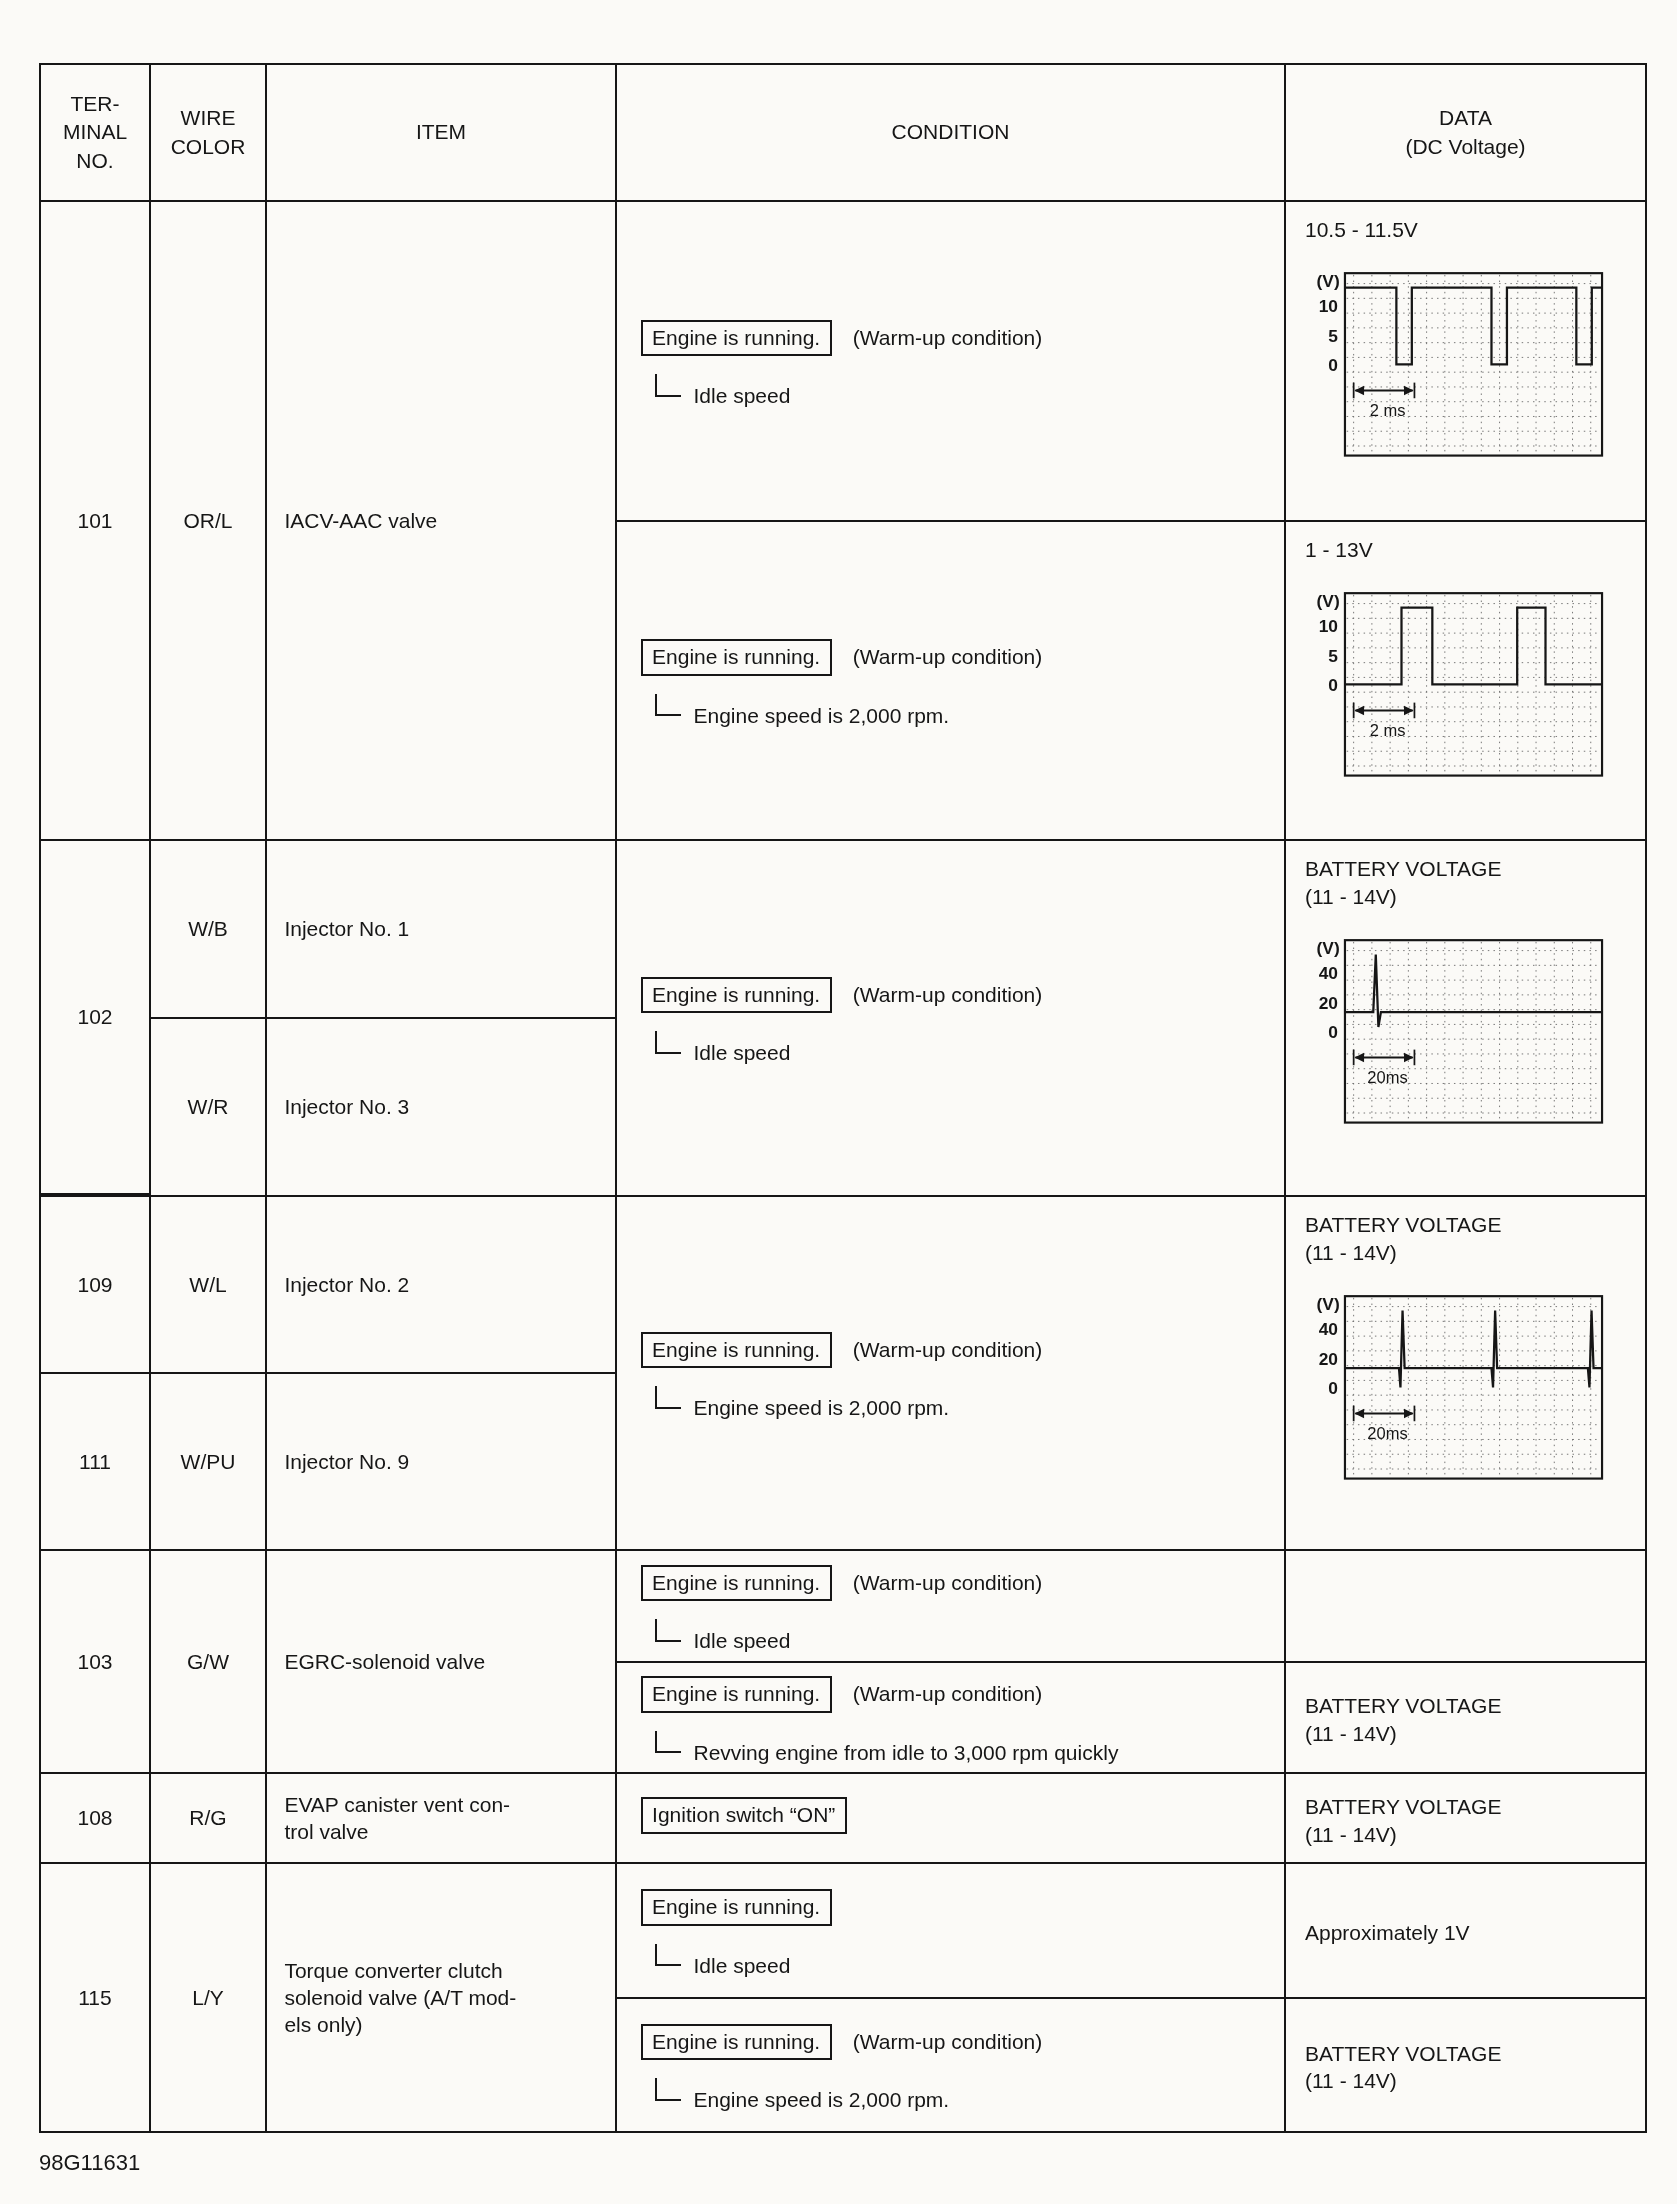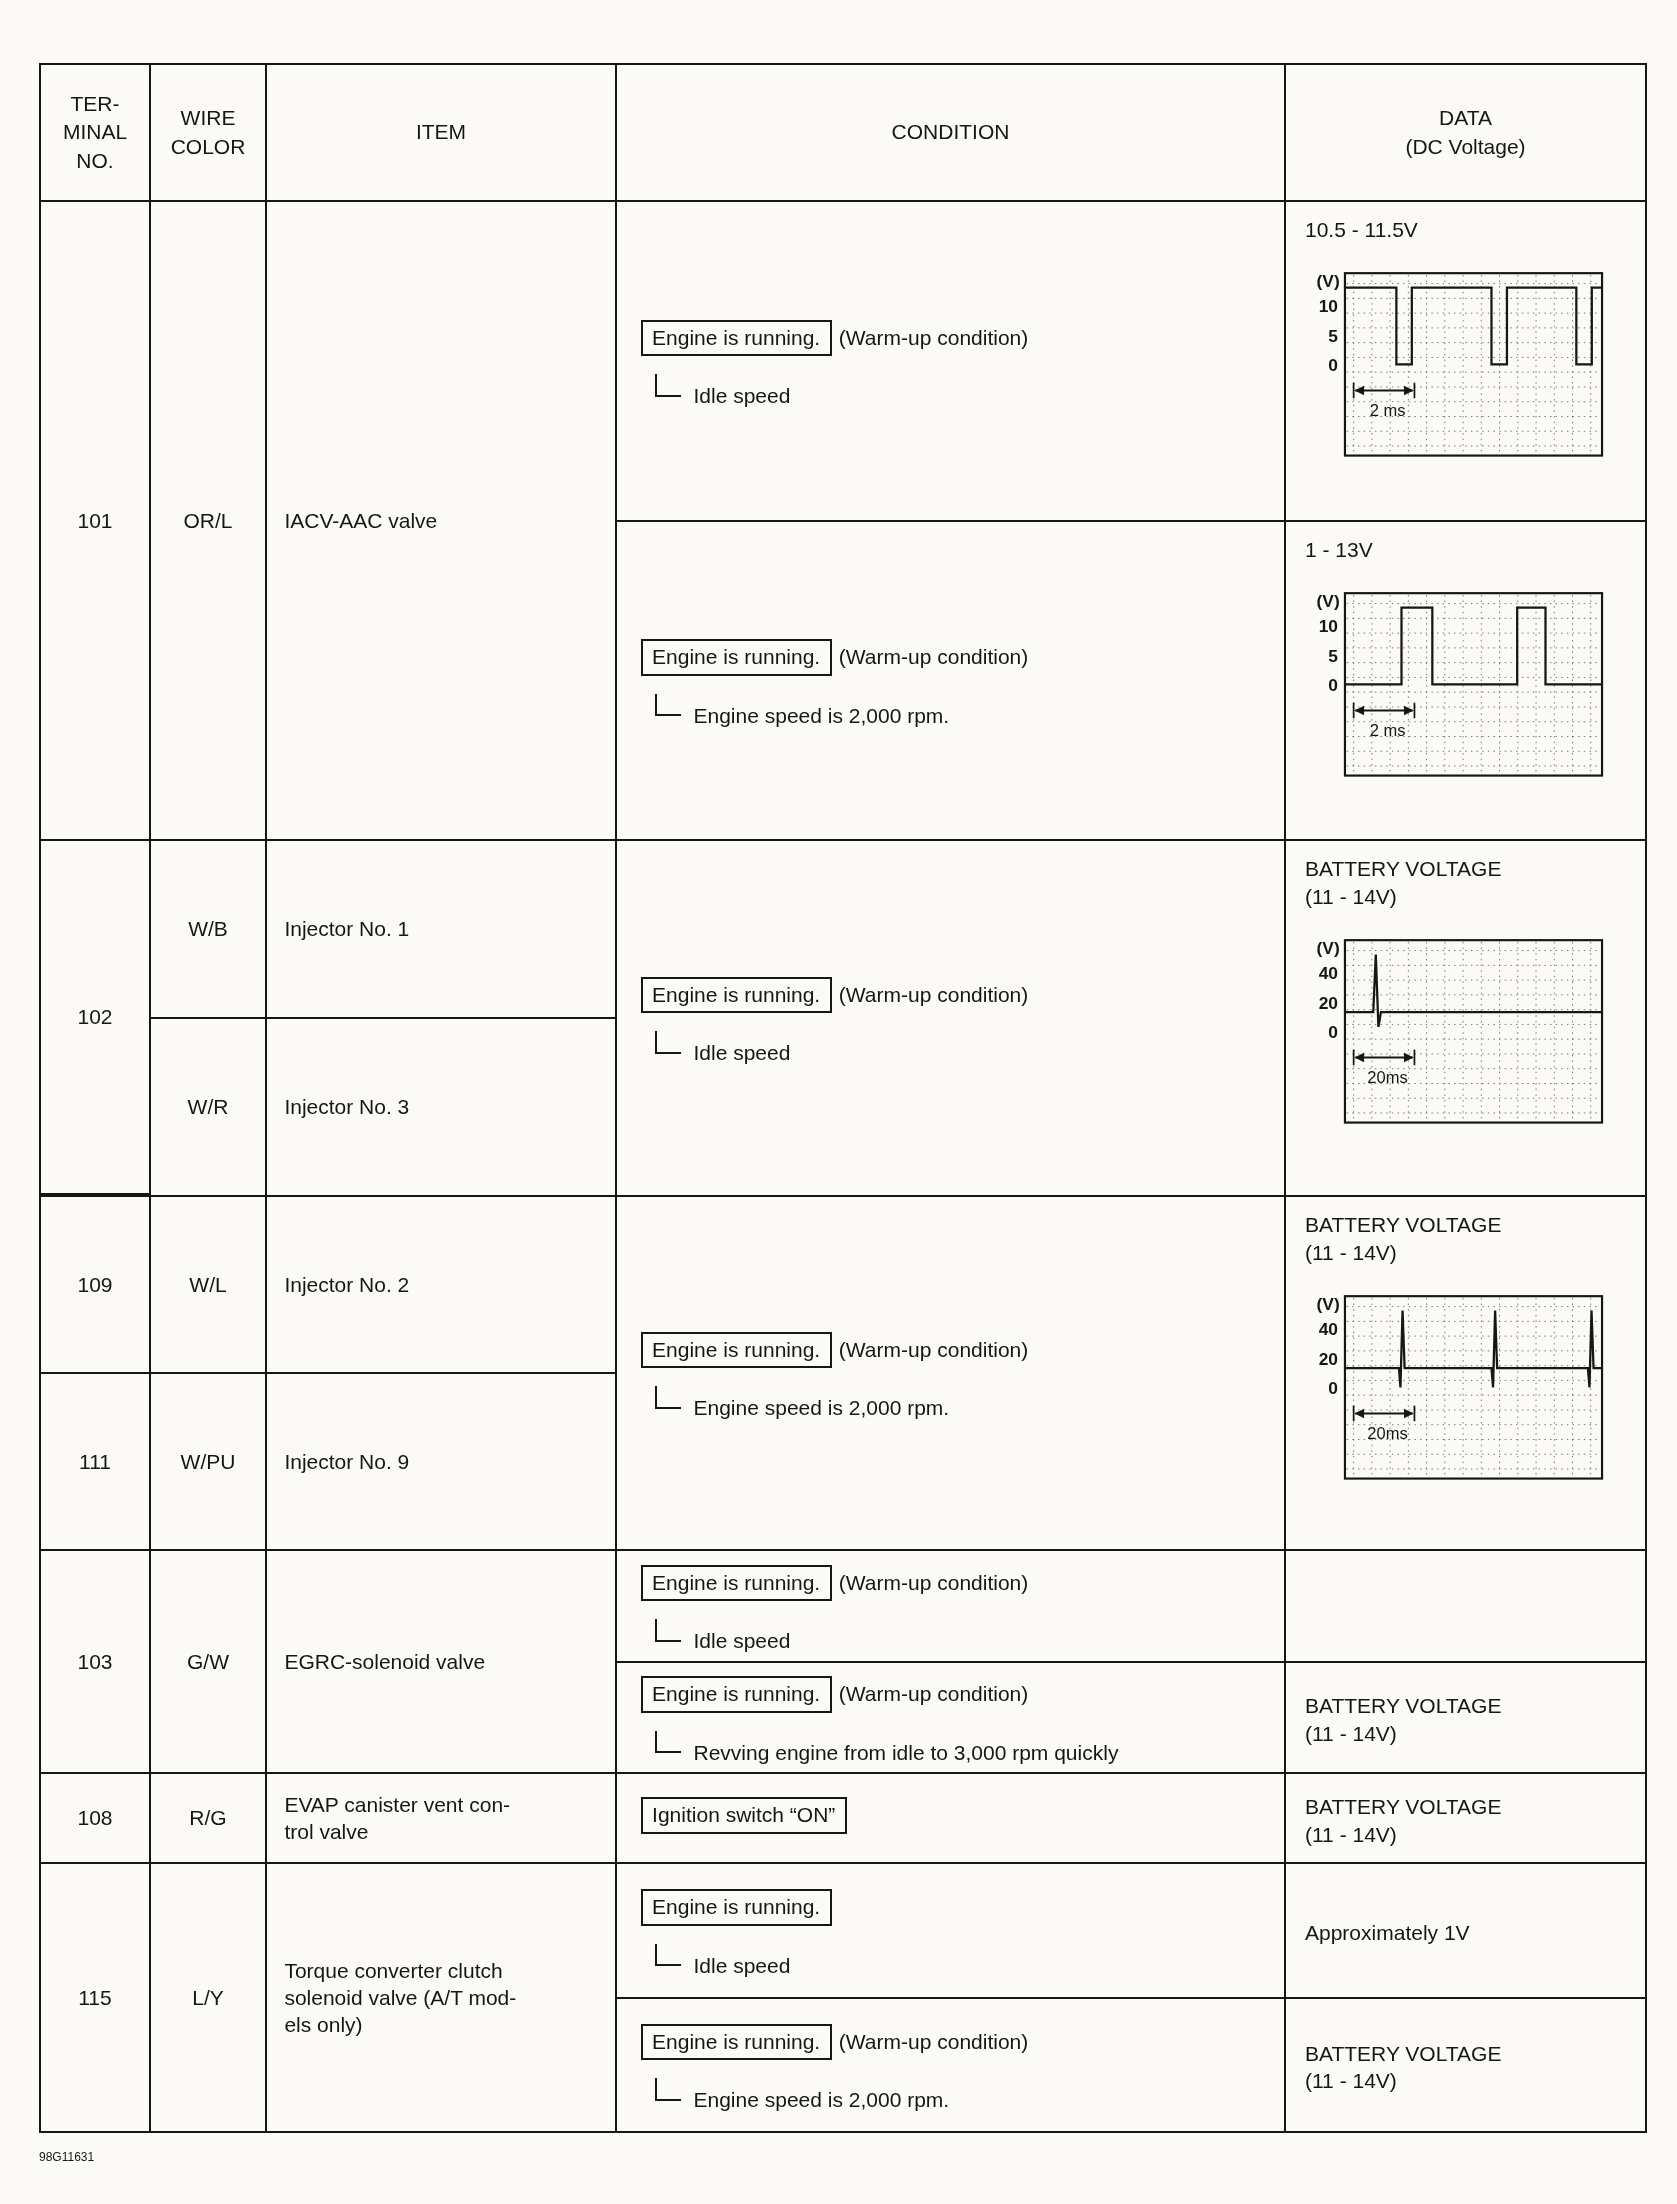--- a/index.html
+++ b/index.html
@@ -18,30 +18,30 @@
 .colcell.item,.stackcell.item{align-items:flex-start;text-align:left;padding:8.7px 12px 8.7px 17.4px;white-space:pre-line}
 .colstack{border-right:2.2px solid #161616;display:flex;flex-direction:column}
 .stackcell{flex:1;display:flex;flex-direction:column;justify-content:center;align-items:center;text-align:center;line-height:1.3}
 .stackcell.split{border-bottom:2.2px solid #161616}
 .rightstack{flex:1;display:flex;flex-direction:column}
 .subrow{display:flex;flex:1;min-height:0}
 .subrow.split{border-bottom:2.2px solid #161616}
 .cond-cell{width:669px;border-right:2.2px solid #161616;display:flex;flex-direction:column;justify-content:center;padding:8.7px 15.6px 14px 23.5px}
 .data-cell{flex:1;display:flex;flex-direction:column;padding:14px 12px 8.7px 19px}
 .data-cell.vcenter{justify-content:center}
-.cond-main{display:flex;align-items:center;gap:7px}
+.cond-main{display:flex;align-items:center;gap:21px}
 .boxed{border:2.2px solid #161616;padding:4.3px 9.6px;white-space:nowrap;display:inline-block}
 .note{white-space:nowrap}
 .cond-detail{display:flex;align-items:flex-end;margin-top:3.5px;height:37px}
 .elbow{width:26px;height:22.6px;border-left:2.6px solid #161616;border-bottom:2.6px solid #161616;margin-left:14px;margin-right:13px;flex:none}
 .detail-text{transform:translateY(11.3px);line-height:22.6px;white-space:nowrap}
 .data-value{line-height:1.32;white-space:pre-line}
 .scope{margin-top:22.6px;width:304px;height:195px}
 .scope svg text{font-family:"Liberation Sans",sans-serif}
-.footer-code{position:absolute;left:39px;top:2150px;font-size:12px}
+.footer-code{position:absolute;left:39px;top:2150px;font-size:22px}
 </style>
 </head>
 <body>
 
 <div class="tbl">
 
   <div class="hdr">
     <div class="hd-cell w-term">TER-
 MINAL
 NO.</div>

